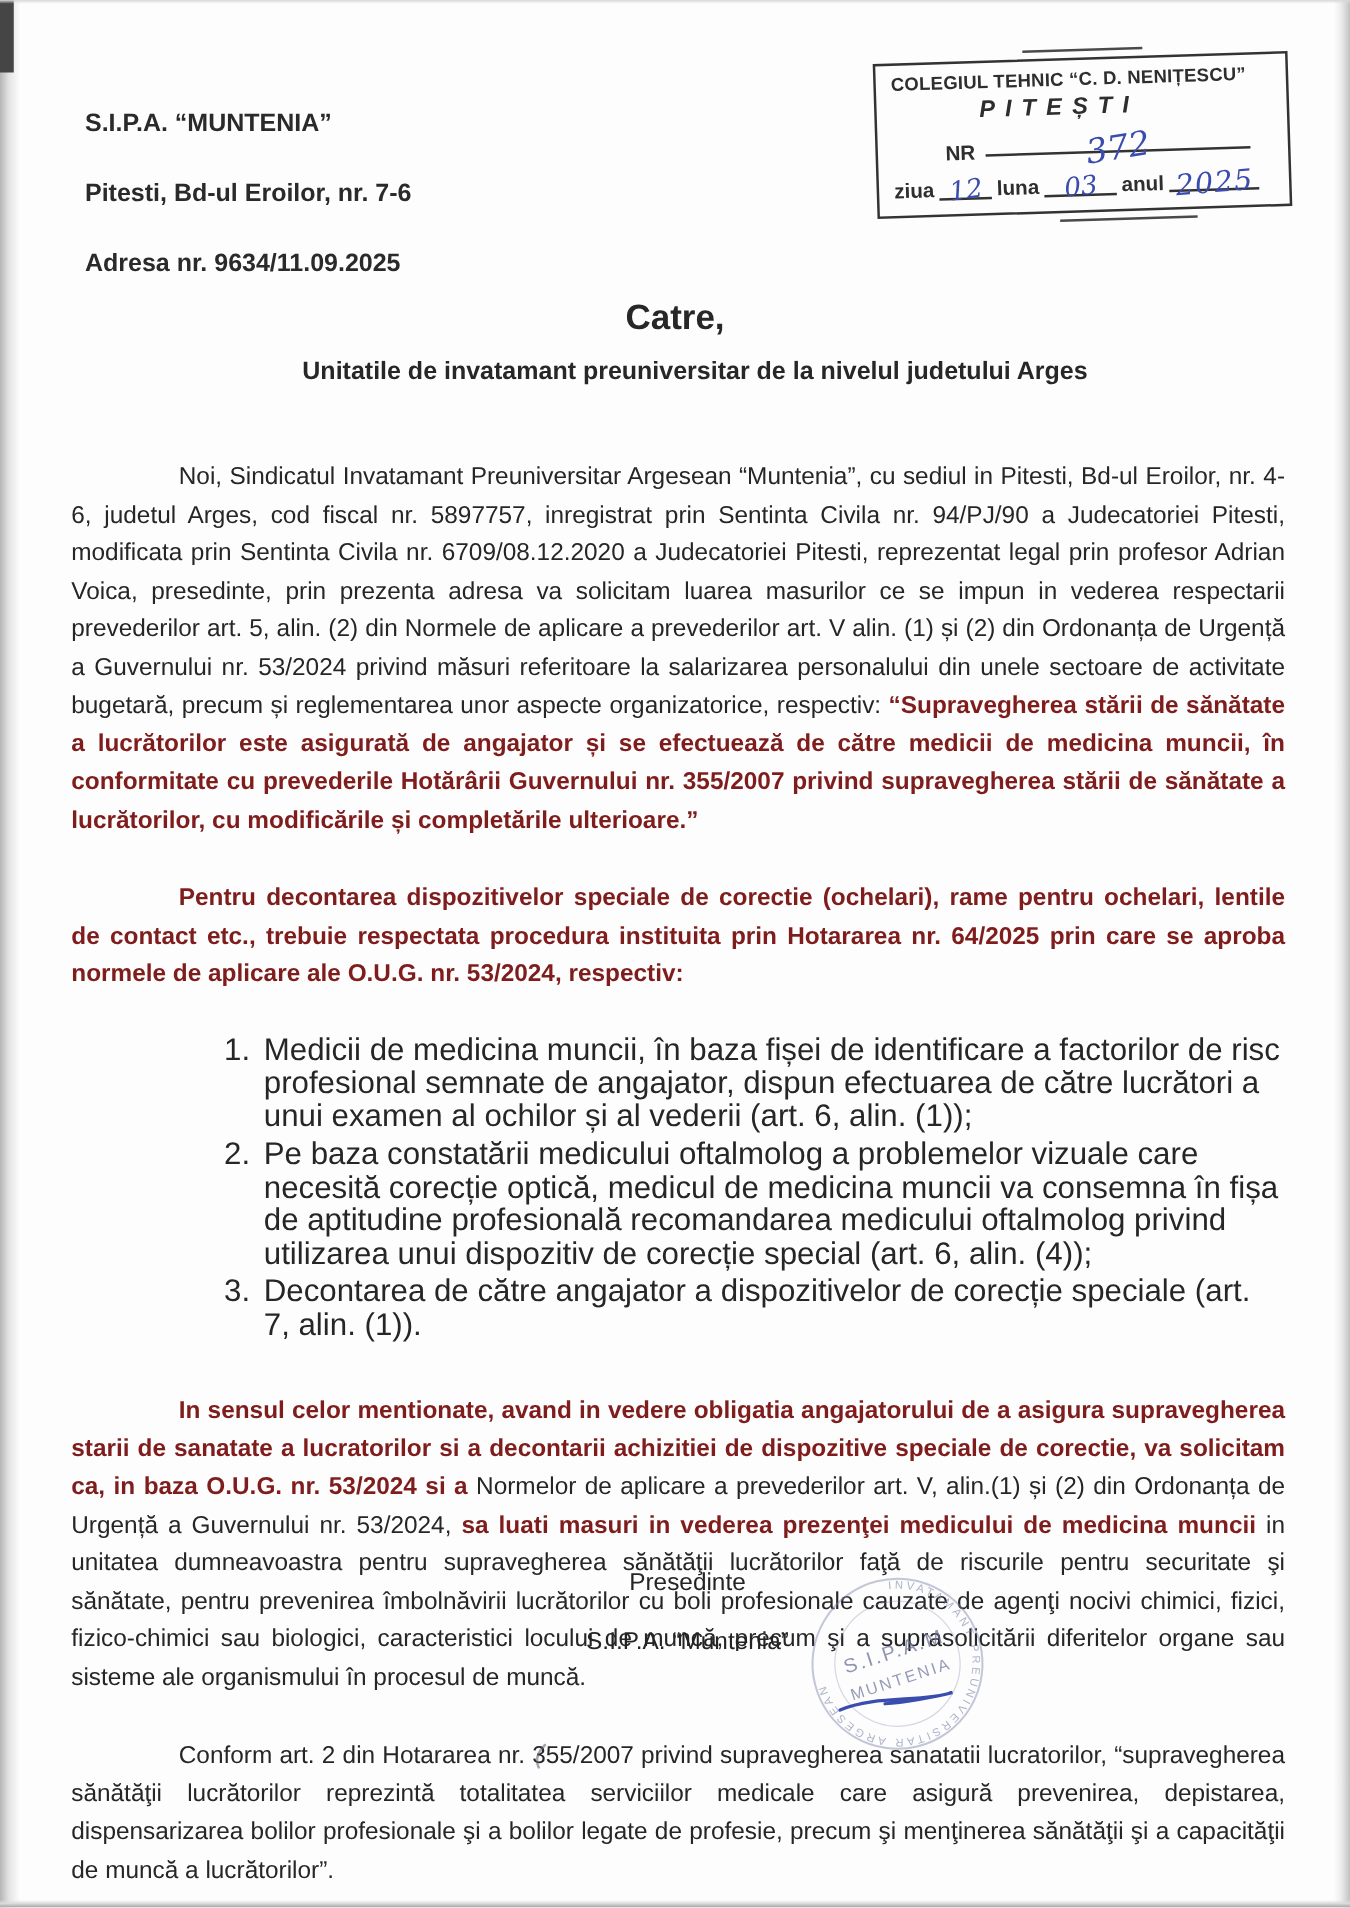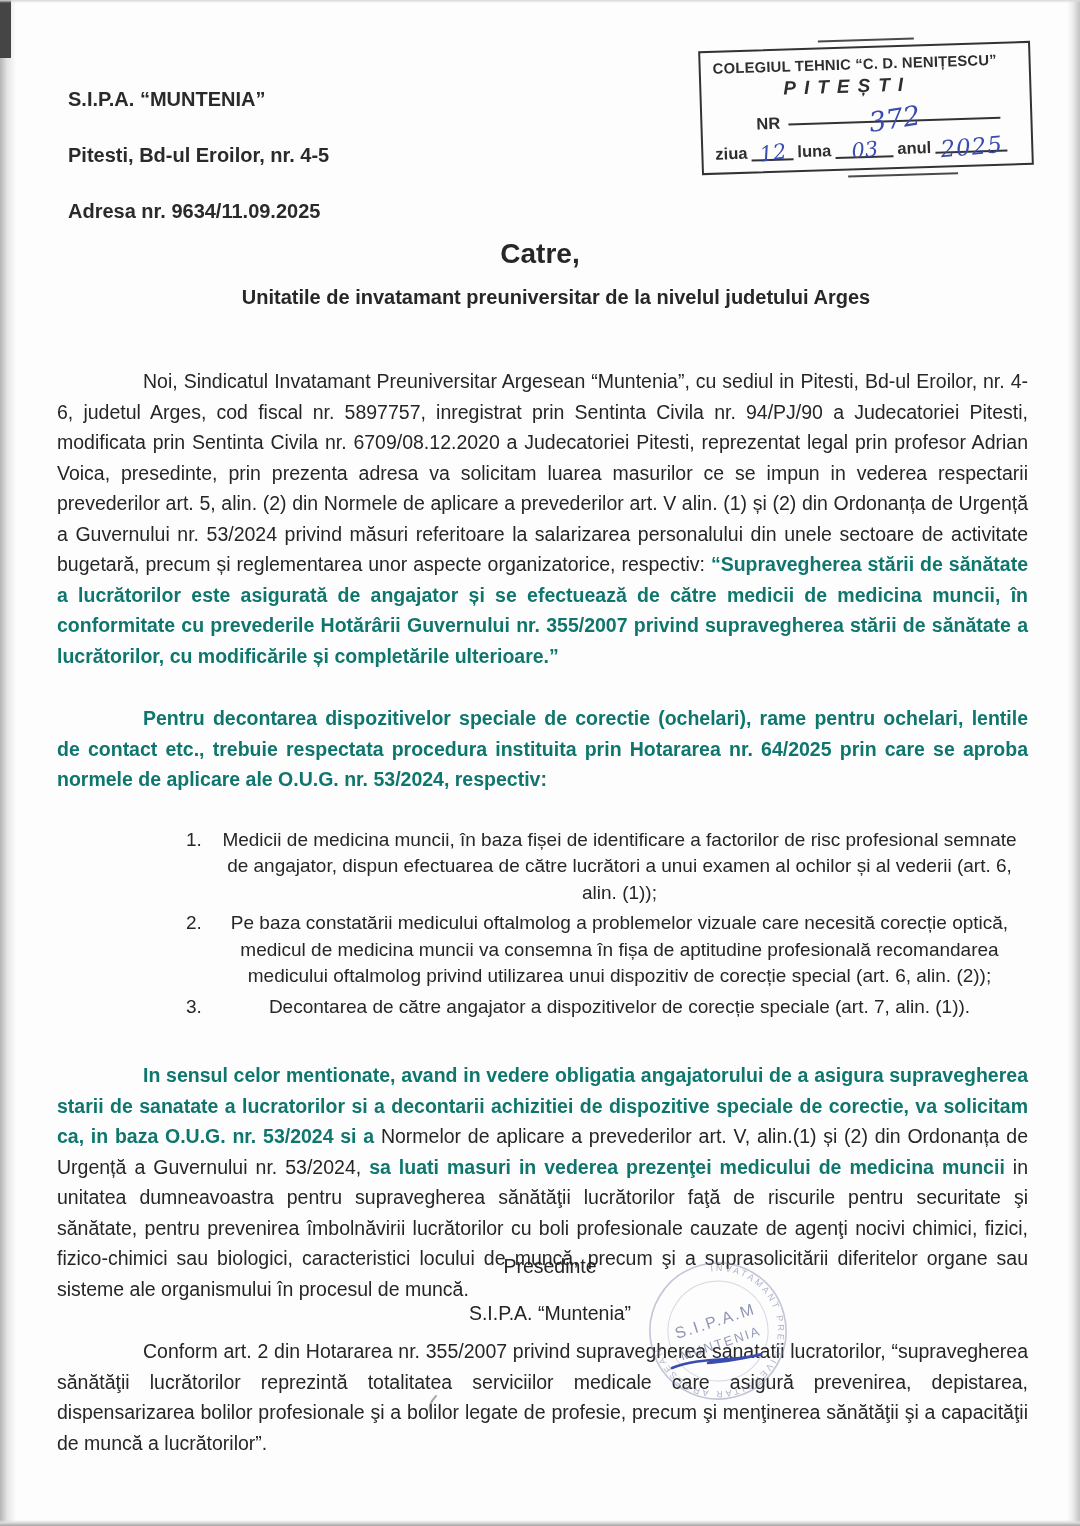--- a/index.html
+++ b/index.html
@@ -45,22 +45,22 @@
   .rs-line.year .hw  { font-size:23px; display:inline-block; transform:rotate(-3deg) translateY(3px); letter-spacing:1px; }
 
   
   .salutation { position:absolute; top:238px; left:0; width:100%; text-align:center; font-weight:bold; font-size:28px; }
   .addressee  { position:absolute; top:286px; left:16px; width:100%; text-align:center; font-weight:bold; font-size:20px; }
 
   
   .content { position:absolute; left:57px; top:366px; width:971px;
              font-size:19.5px; line-height:30.5px; text-align:justify; color:#262626; }
   .content p { margin:0 0 32px; text-indent:86px; }
-  .content b { color:#0f766e; }
-  ol.items { margin:0 0 40px 118px; padding-left:32px; font-size:19px; line-height:26.5px; text-align:center; }
+  .content b { color:#7f1d1d; }
+  ol.items { margin:0 0 40px 118px; padding-left:32px; font-size:25px; line-height:26.5px; text-align:left; }
   ol.items li { padding-left:4px; margin:0 0 4px; }
 
   
   .signature { position:absolute; left:383px; top:1255px; width:334px; text-align:center;
                font-size:19.5px; line-height:22px; color:#242424; }
   .signature > div { margin-bottom:25px; }
 
   
   .round-stamp { position:absolute; left:620px; top:1246px; width:196px; height:170px; }
 
@@ -70,21 +70,21 @@
 <body>
 
 <div class="edge-left"></div>
 <div class="corner-tl"></div>
 <div class="edge-right"></div>
 <div class="edge-bottom"></div>
 <div class="edge-top"></div>
 
 <header class="sender">
   <div>S.I.P.A. “MUNTENIA”</div>
-  <div>Pitesti, Bd-ul Eroilor, nr. 4-5</div>
+  <div>Pitesti, Bd-ul Eroilor, nr. 7-6</div>
   <div>Adresa nr. 9634/11.09.2025</div>
 </header>
 
 <div class="reg-stamp">
   <div class="rs-org">COLEGIUL TEHNIC “C. D. NENIȚESCU”</div>
   <div class="rs-city">PITEȘTI</div>
   <div class="rs-row rs-nr-row">
     <span>NR</span><span class="rs-line nr"><span class="hw">372</span></span>
   </div>
   <div class="rs-row">
@@ -95,21 +95,21 @@
 <div class="salutation">Catre,</div>
 <div class="addressee">Unitatile de invatamant preuniversitar de la nivelul judetului Arges</div>
 
 <main class="content">
   <p><span>Noi, Sindicatul Invatamant Preuniversitar Argesean “Muntenia”, cu sediul in Pitesti, Bd-ul Eroilor, nr. 4-6, judetul Arges, cod fiscal nr. 5897757, inregistrat prin Sentinta Civila nr. 94/PJ/90 a Judecatoriei Pitesti, modificata prin Sentinta Civila nr. 6709/08.12.2020 a Judecatoriei Pitesti, reprezentat legal prin profesor Adrian Voica, presedinte, prin prezenta adresa va solicitam luarea masurilor ce se impun in vederea respectarii prevederilor art. 5, alin. (2) din Normele de aplicare a prevederilor art. V alin. (1) și (2) din Ordonanța de Urgență a Guvernului nr. 53/2024 privind măsuri referitoare la salarizarea personalului din unele sectoare de activitate bugetară, precum și reglementarea unor aspecte organizatorice, respectiv: </span><b>“Supravegherea stării de sănătate a lucrătorilor este asigurată de angajator și se efectuează de către medicii de medicina muncii, în conformitate cu prevederile Hotărârii Guvernului nr. 355/2007 privind supravegherea stării de sănătate a lucrătorilor, cu modificările și completările ulterioare.”</b></p>
 
   <p><b>Pentru decontarea dispozitivelor speciale de corectie (ochelari), rame pentru ochelari, lentile de contact etc., trebuie respectata procedura instituita prin Hotararea nr. 64/2025 prin care se aproba normele de aplicare ale O.U.G. nr. 53/2024, respectiv:</b></p>
 
   <ol class="items">
     <li>Medicii de medicina muncii, în baza fișei de identificare a factorilor de risc profesional semnate de angajator, dispun efectuarea de către lucrători a unui examen al ochilor și al vederii (art. 6, alin. (1));</li>
-    <li>Pe baza constatării medicului oftalmolog a problemelor vizuale care necesită corecție optică, medicul de medicina muncii va consemna în fișa de aptitudine profesională recomandarea medicului oftalmolog privind utilizarea unui dispozitiv de corecție special (art. 6, alin. (2));</li>
+    <li>Pe baza constatării medicului oftalmolog a problemelor vizuale care necesită corecție optică, medicul de medicina muncii va consemna în fișa de aptitudine profesională recomandarea medicului oftalmolog privind utilizarea unui dispozitiv de corecție special (art. 6, alin. (4));</li>
     <li>Decontarea de către angajator a dispozitivelor de corecție speciale (art. 7, alin. (1)).</li>
   </ol>
 
   <p><b>In sensul celor mentionate, avand in vedere obligatia angajatorului de a asigura supravegherea starii de sanatate a lucratorilor si a decontarii achizitiei de dispozitive speciale de corectie, va solicitam ca, in baza O.U.G. nr. 53/2024 si a </b><span>Normelor de aplicare a prevederilor art. V, alin.(1) și (2) din Ordonanța de Urgență a Guvernului nr. 53/2024, </span><b>sa luati masuri in vederea prezenţei medicului de medicina muncii </b><span>in unitatea dumneavoastra pentru supravegherea sănătăţii lucrătorilor faţă de riscurile pentru securitate şi sănătate, pentru prevenirea îmbolnăvirii lucrătorilor cu boli profesionale cauzate de agenţi nocivi chimici, fizici, fizico-chimici sau biologici, caracteristici locului de muncă, precum şi a suprasolicitării diferitelor organe sau sisteme ale organismului în procesul de muncă.</span></p>
 
   <p><span>Conform art. 2 din Hotararea nr. 355/2007 privind supravegherea sanatatii lucratorilor, “supravegherea sănătăţii lucrătorilor reprezintă totalitatea serviciilor medicale care asigură prevenirea, depistarea, dispensarizarea bolilor profesionale şi a bolilor legate de profesie, precum şi menţinerea sănătăţii şi a capacităţii de muncă a lucrătorilor”.</span></p>
 </main>
 
 <div class="signature">
   <div>Presedinte</div>

